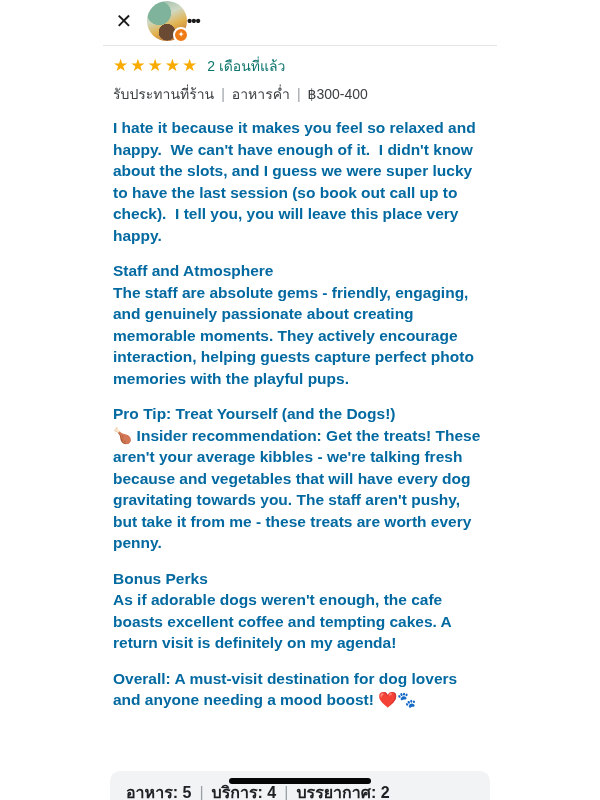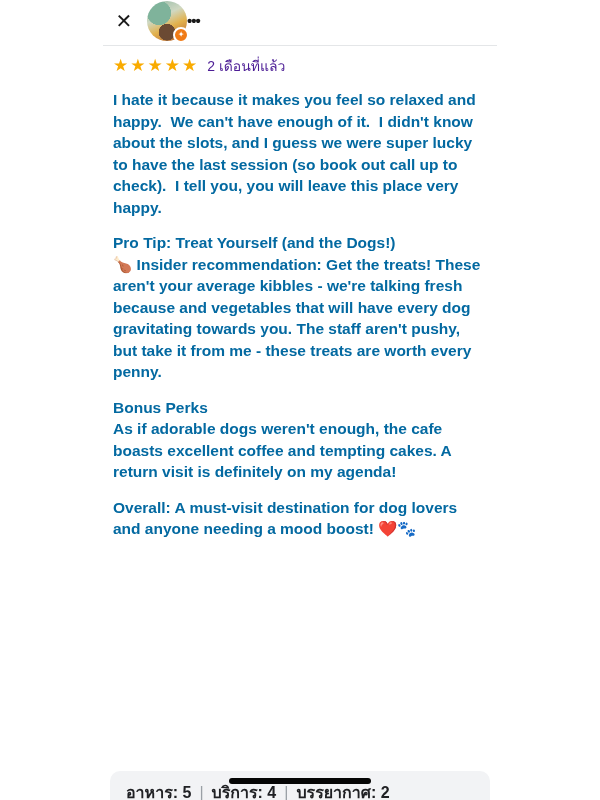--- a/index.html
+++ b/index.html
@@ -22,21 +22,21 @@
   .lg-badge { position: absolute; right: -2px; bottom: -2px; width: 16px; height: 16px; border-radius: 50%;
     background: #f07b16; border: 2px solid #ffffff; color: #fff; font-size: 8px; line-height: 12px; text-align: center; }
   .who { margin-left: 10px; flex: 1 1 auto; min-width: 0; }
   .who .name { font-size: 15px; font-weight: 700; color: #1f2023; line-height: 18px; }
   .who .sub { font-size: 13px; color: #65696e; line-height: 16px; margin-top: 1px; }
   .overflow-btn { margin-right: 16px; font-size: 15px; font-weight: 700; letter-spacing: -1px; color: #1a1a1a; cursor: pointer; }
 
   
   .rating-row { display: flex; align-items: center; padding: 9px 10px 0 10px; }
   .stars { color: #f9ab00; font-size: 17px; letter-spacing: 2px; line-height: 18px; }
-  .date { margin-left: 8px; font-size: 14px; font-weight: 500; color: #4c1d95; }
+  .date { margin-left: 8px; font-size: 14px; font-weight: 500; color: #0f766e; }
   .meta-row { padding: 6px 10px 0 10px; font-size: 14px; font-weight: 500; color: #3c4043; }
   .meta-row .sep { color: #9aa0a6; padding: 0 7px; font-weight: 400; }
 
   
   .review-body { padding: 12px 12px 0 10px; height: 636px; overflow: hidden; }
   .review-title { font-size: 15.5px; font-weight: 700; line-height: 21.5px; margin-bottom: 15px; white-space: pre-wrap; }
   .paragraphs p { font-size: 15.5px; font-weight: 700; color: #0369a1; line-height: 21.5px; margin: 0 0 14px 0; white-space: pre-wrap; }
 
   
   .sub-ratings { position: absolute; left: 110px; top: 771px; width: 380px; height: 43px;
@@ -60,24 +60,29 @@
         <div class="lg-badge">✦</div>
       </div>
       <div class="overflow-btn">•••</div>
     </div>
 
     <div class="rating-row">
       <span class="stars">★★★★★</span>
       <span class="date">2 เดือนที่แล้ว</span>
     </div>
 
+    <div class="meta-row">
+      <span>รับประทานที่ร้าน</span><span class="sep">|</span><span>อาหารค่ำ</span><span class="sep">|</span><span>฿300-400</span>
+    </div>
 
     <div class="review-body">
       <div class="paragraphs">
           <p>I hate it because it makes you feel so relaxed and happy.  We can't have enough of it.  I didn't know about the slots, and I guess we were super lucky to have the last session (so book out call up to check).  I tell you, you will leave this place very happy.</p>
+          <p>Staff and Atmosphere
+The staff are absolute gems - friendly, engaging, and genuinely passionate about creating memorable moments. They actively encourage interaction, helping guests capture perfect photo memories with the playful pups.</p>
           <p>Pro Tip: Treat Yourself (and the Dogs!)
 🍗 Insider recommendation: Get the treats! These aren't your average kibbles - we're talking fresh because and vegetables that will have every dog gravitating towards you. The staff aren't pushy, but take it from me - these treats are worth every penny.</p>
           <p>Bonus Perks
 As if adorable dogs weren't enough, the cafe boasts excellent coffee and tempting cakes. A return visit is definitely on my agenda!</p>
           <p>Overall: A must-visit destination for dog lovers and anyone needing a mood boost! ❤️🐾</p>
         </div>
     </div>
 
   </div>
 

